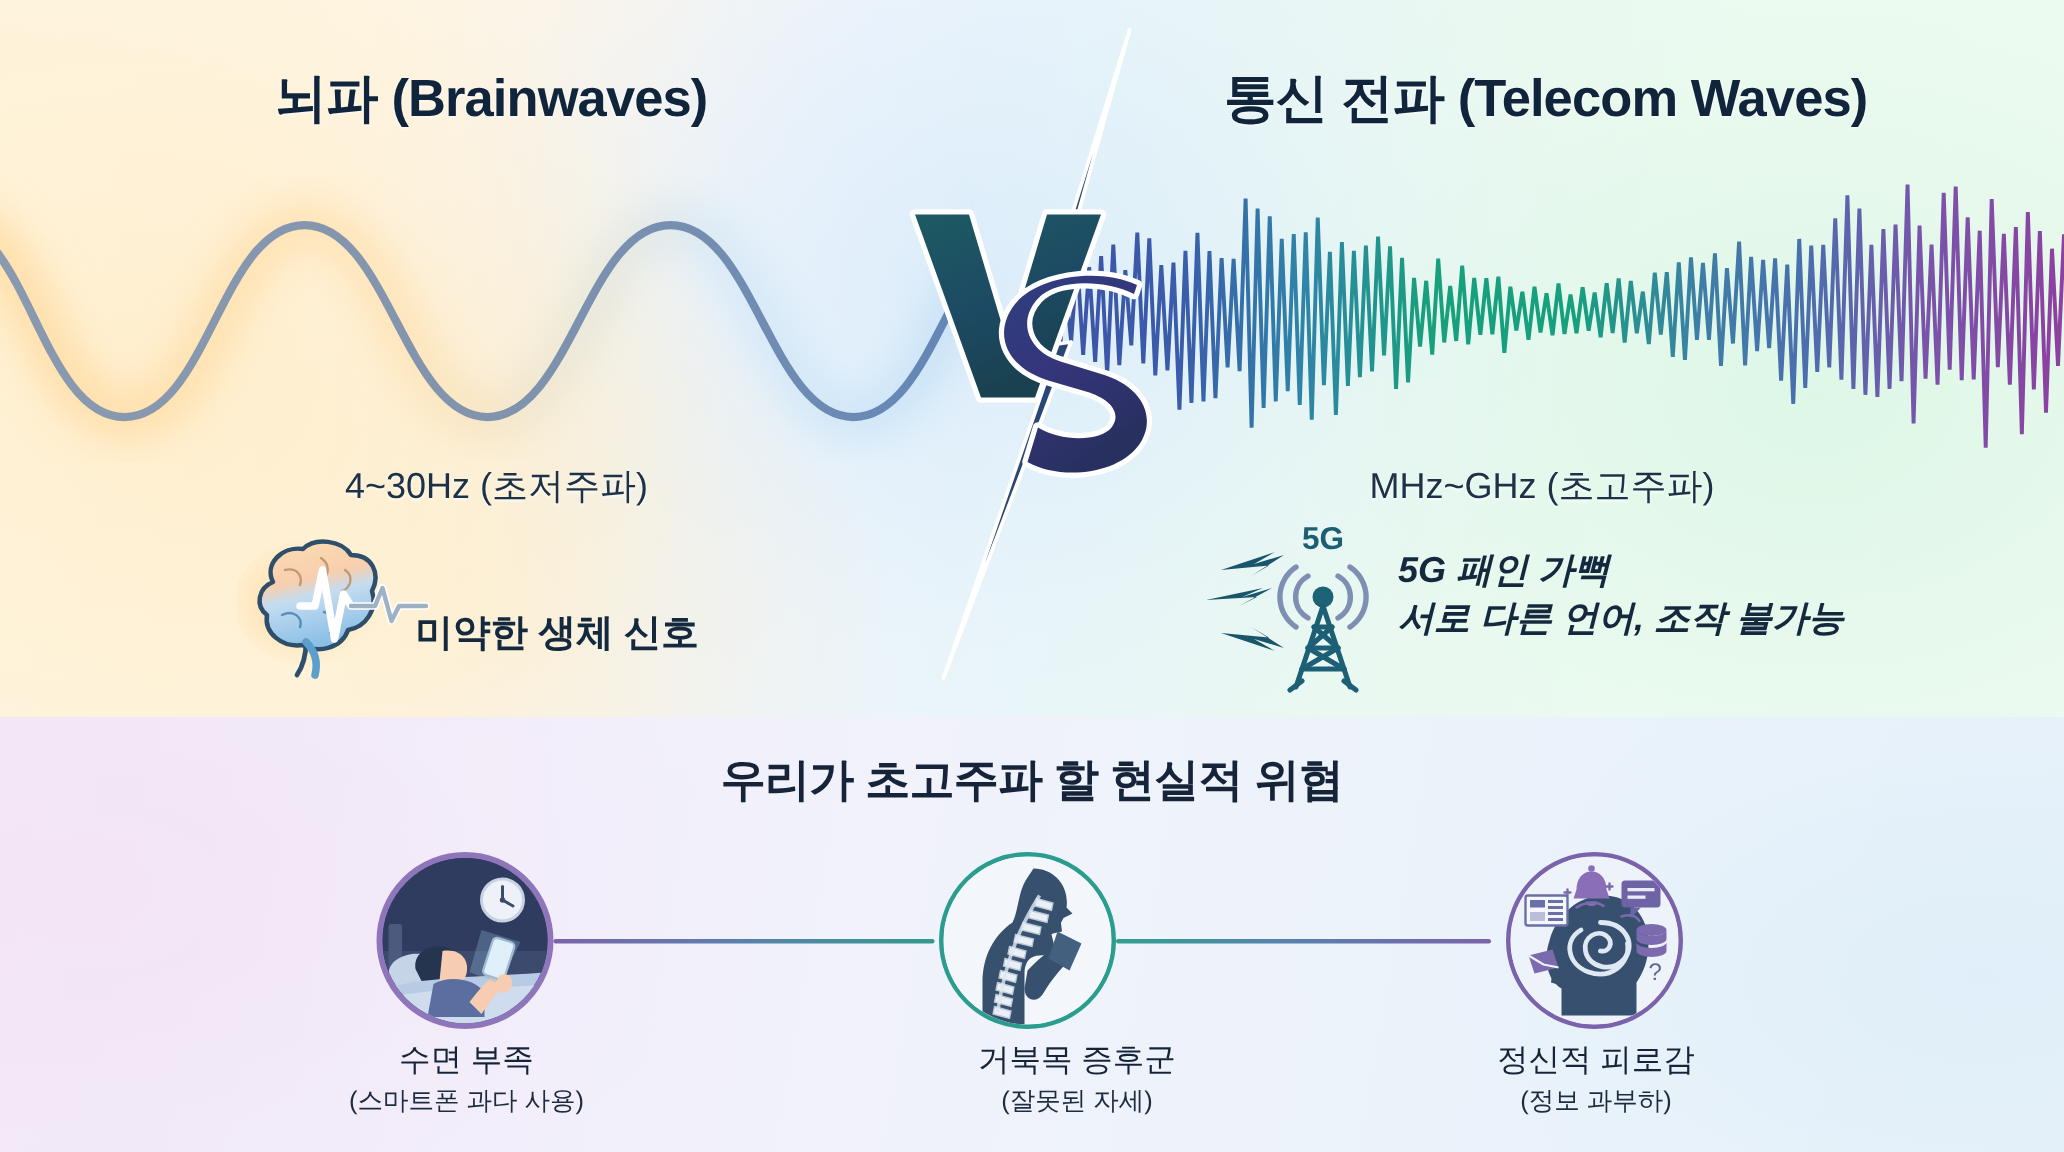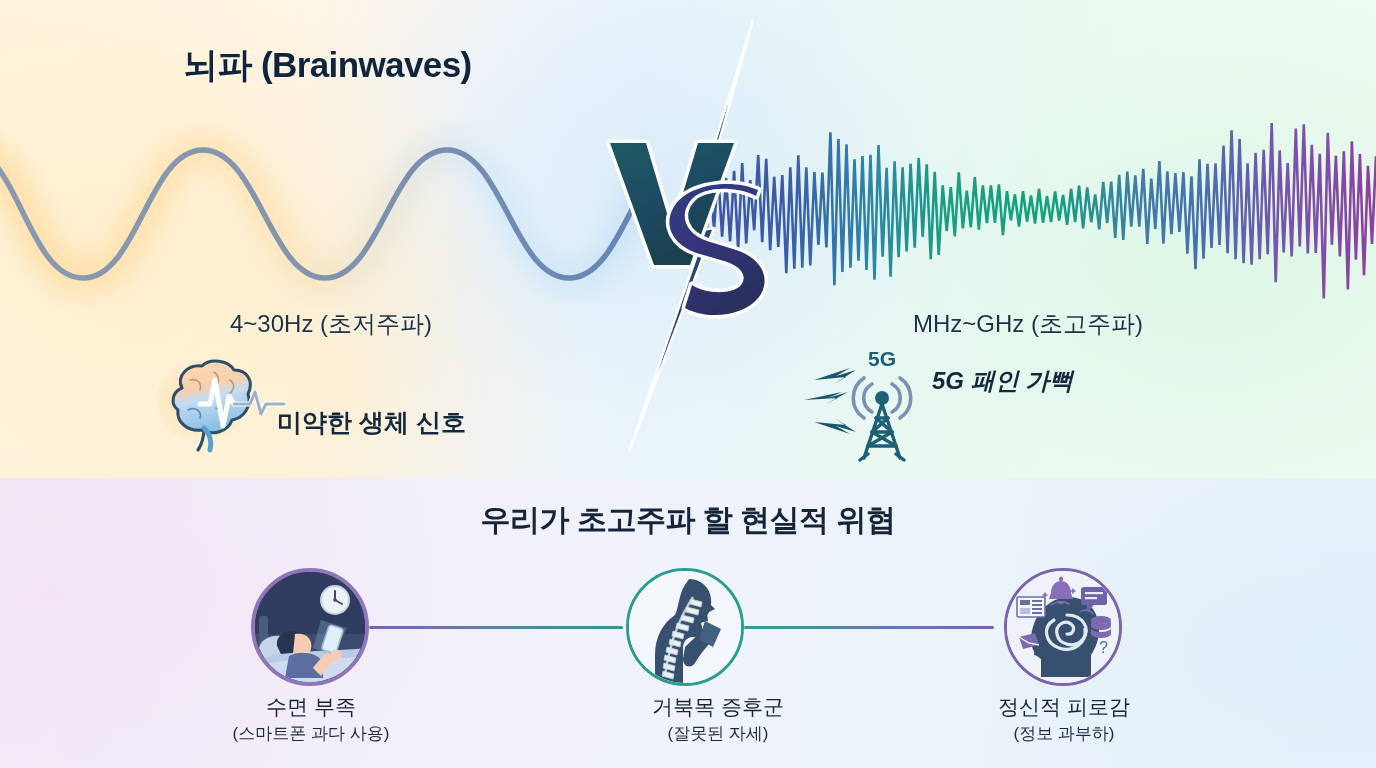--- a/index.html
+++ b/index.html
@@ -215,20 +215,21 @@
                C 176 257 186 279 173 297 C 158 317 120 320 99 308
                L 106 285 C 122 295 148 294 155 285 C 162 276 155 266 138 261
                L 114 254 C 86 246 76 224 89 205 C 103 184 146 178 172 190 Z" fill="url(#sGrad)" stroke="#ffffff" stroke-width="7" stroke-linejoin="round"></path>
       <path d="M 170 196 C 150 186 118 186 106 199 C 92 214 99 234 121 241 L 147 249
                C 176 257 186 279 173 297 C 158 317 120 320 99 308
                L 106 285 C 122 295 148 294 155 285 C 162 276 155 266 138 261
                L 114 254 C 86 246 76 224 89 205 C 103 184 146 178 172 190 Z" fill="url(#sGrad)"></path>
     </svg>
 
     <div class="panel-title" id="title-left">뇌파 (Brainwaves)</div>
+    <div class="panel-title" id="title-right">통신 전파 (Telecom Waves)</div>
 
     <div class="freq-label" id="freq-left">4~30Hz (초저주파)</div>
     <div class="freq-label" id="freq-right">MHz~GHz (초고주파)</div>
 
     <svg style="position:absolute;left:158px;top:352px;" width="130" height="104" viewBox="0 0 130 104">
       <defs>
         <radialGradient id="brainGlow" cx="0.42" cy="0.5" r="0.62">
           <stop offset="0%" stop-color="#ffd79a" stop-opacity=".9"></stop>
           <stop offset="60%" stop-color="#ffe4b8" stop-opacity=".45"></stop>
           <stop offset="100%" stop-color="#fff3dd" stop-opacity="0"></stop>
@@ -291,20 +292,21 @@
         <path d="M 74 76 L 90 90"></path>
         <path d="M 86 76 L 70 90"></path>
         <path d="M 70 90 L 94 104"></path>
         <path d="M 90 90 L 66 104"></path>
         <path d="M 58 118 L 66 112"></path>
         <path d="M 102 118 L 94 112"></path>
       </g>
     </svg>
     <div class="desc-text" id="desc-right">
       <span>5G 패인 가뻑</span><br>
+      <span>서로 다른 언어, 조작 불가능</span>
     </div>
   </div>
 
   <div id="bottom-panel"></div>
 
   <div id="bottom-title">우리가 초고주파 할 현실적 위협</div>
 
   <div class="connector" id="conn-1"></div>
   <div class="connector" id="conn-2"></div>
 

